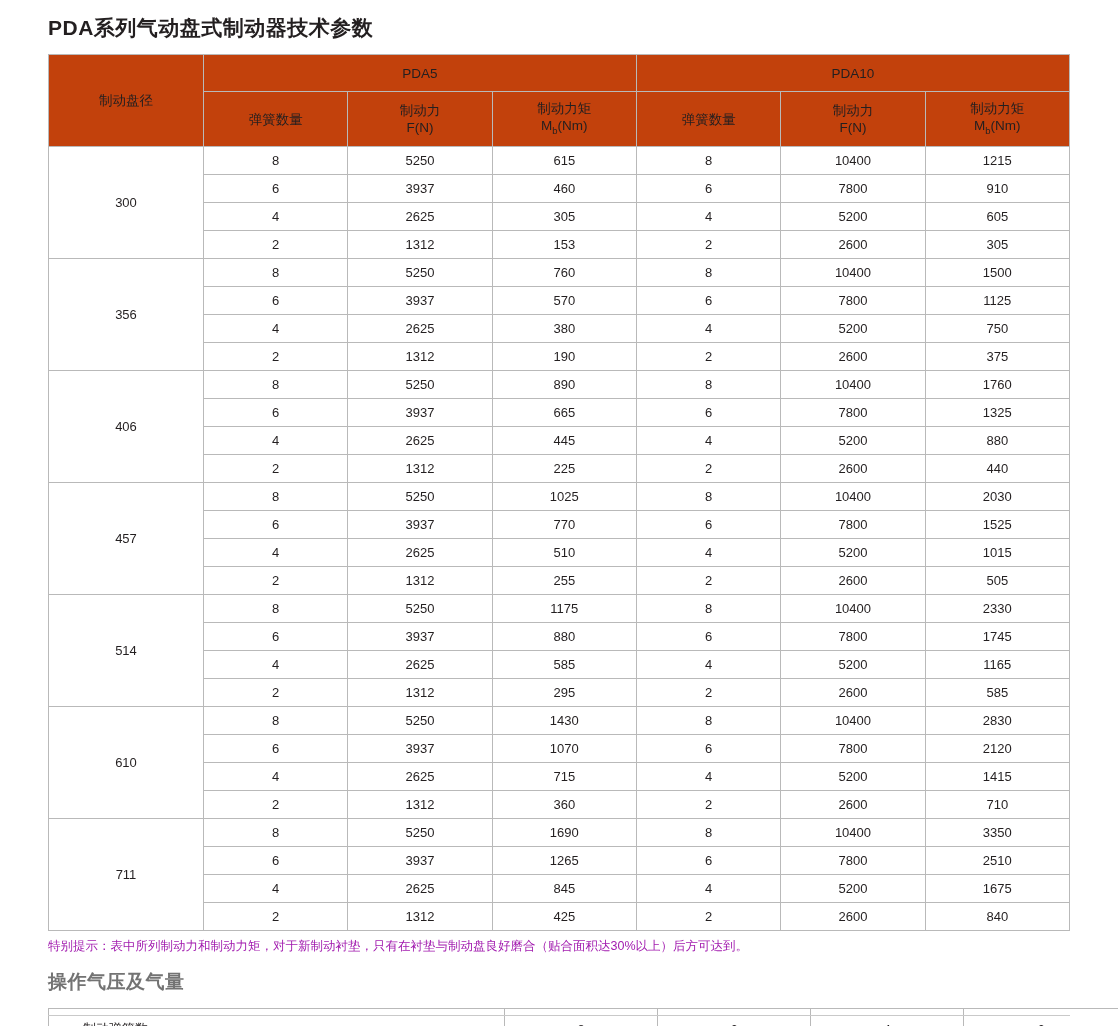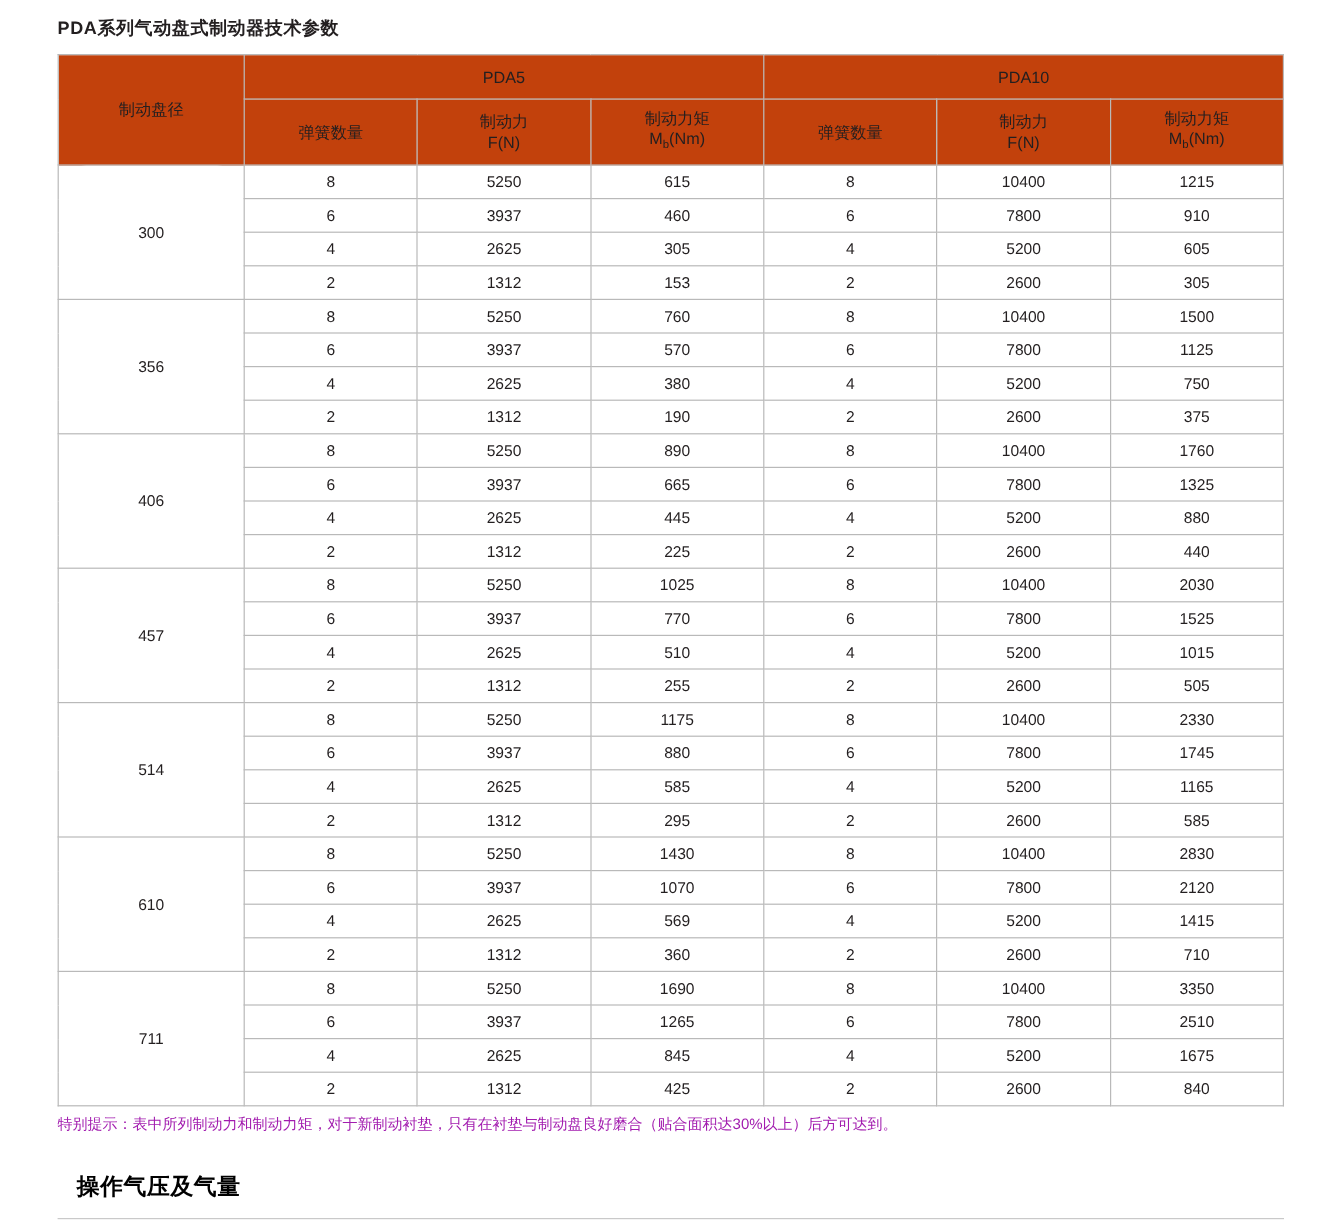--- a/index.html
+++ b/index.html
@@ -15,36 +15,36 @@
     -webkit-font-smoothing: antialiased;
   }
   .page {
     position: relative;
     width: 1118px;
     height: 1026px;
     box-sizing: border-box;
     padding: 0 48px;
   }
   h1.section-title {
-    font-size: 15px;
+    font-size: 21px;
     font-weight: bold;
     margin: 0;
     padding-top: 14px;
     padding-bottom: 12px;
     letter-spacing: 0.5px;
     color: #231f20;
   }
   h2.section-title-2 {
     font-size: 19px;
     font-weight: bold;
-    margin: 16px;
+    margin: 0;
     padding-top: 14px;
     padding-bottom: 11px;
     letter-spacing: 0.5px;
-    color: #000000;
+    color: #737373;
   }
 
   table.main-table {
     border-collapse: collapse;
     width: 1022px;
     table-layout: fixed;
   }
   table.main-table th,
   table.main-table td {
     border: 1px solid #b9b9b9;
@@ -344,21 +344,21 @@
         <td>6</td>
         <td>3937</td>
         <td>1070</td>
         <td>6</td>
         <td>7800</td>
         <td>2120</td>
       </tr>
       <tr>
         <td>4</td>
         <td>2625</td>
-        <td>569</td>
+        <td>715</td>
         <td>4</td>
         <td>5200</td>
         <td>1415</td>
       </tr>
       <tr>
         <td>2</td>
         <td>1312</td>
         <td>360</td>
         <td>2</td>
         <td>2600</td>

